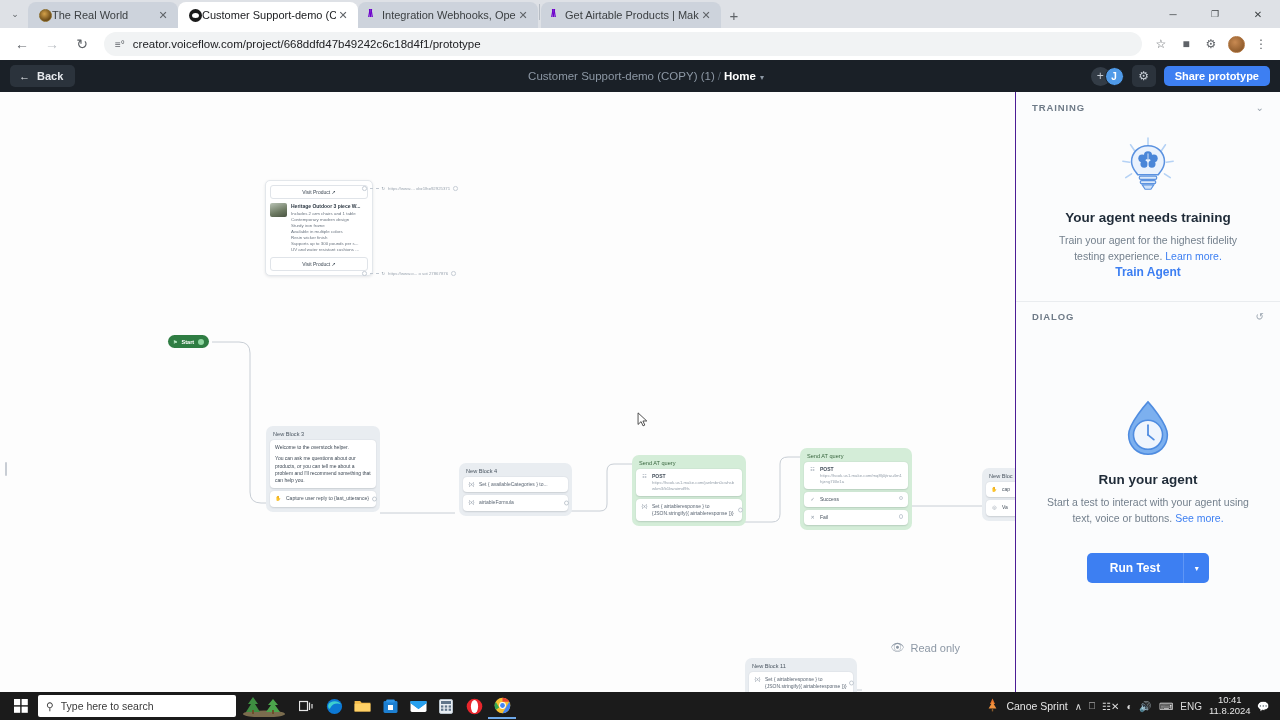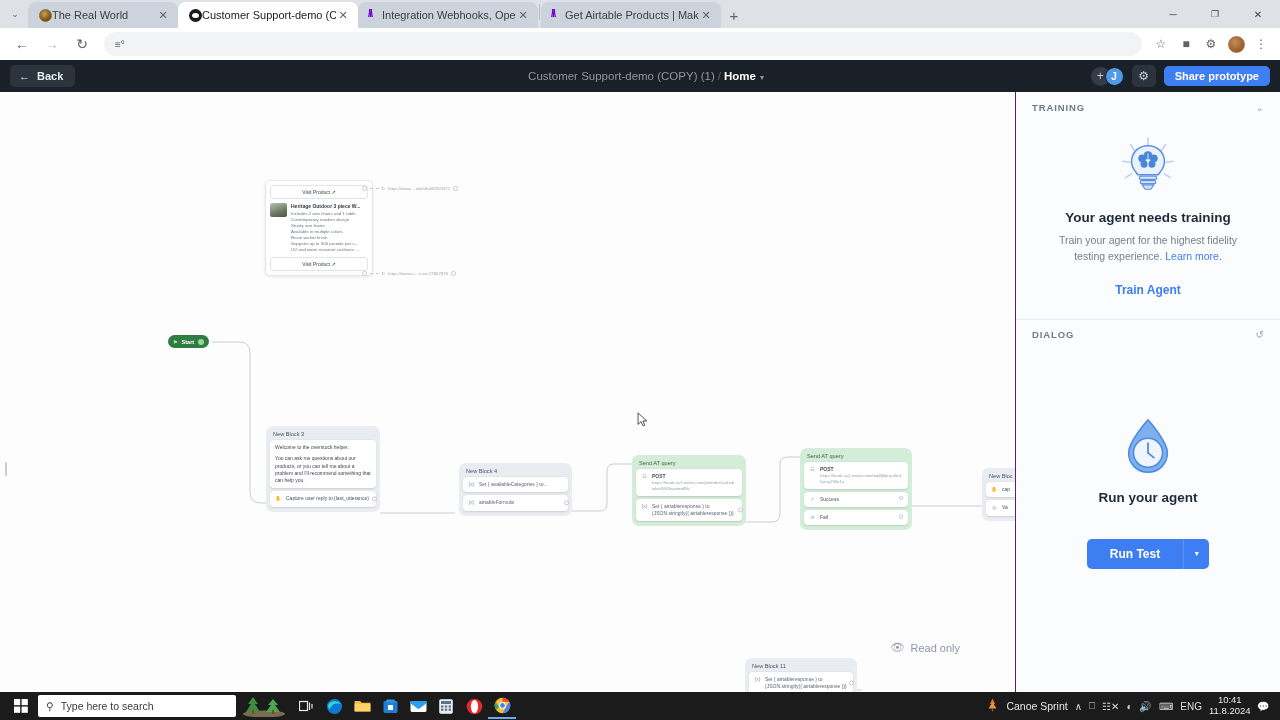--- a/index.html
+++ b/index.html
@@ -145,21 +145,21 @@
   
   .sidebar { width:265px; flex:0 0 265px; background:#fbfcfd; border-left:1px solid #4c1d95;
     display:flex; flex-direction:column; }
   .panel-head { height:30px; display:flex; align-items:center; padding:0 16px; flex:0 0 30px;}
   .panel-head .lbl { font-size:9.5px; letter-spacing:.9px; color:#6e7a87; font-weight:600;}
   .panel-head .act { margin-left:auto; color:#9aa4af; font-size:10px;}
   .panel { padding:6px 28px 22px; text-align:center; border-bottom:1px solid #e9ecef;}
   .panel h3 { font-size:13.5px; color:#1f2b38; font-weight:700; margin-bottom:7px;}
   .panel p { font-size:10.5px; color:#74808d; line-height:1.55; }
   .panel a { color:#3d7ff2; text-decoration:none;}
-  .link-action { display:block; margin-top:18px; color:#3d7ff2; font-size:12px; font-weight:700;}
+  .link-action { display:block; color:#3d7ff2; font-size:12px; font-weight:700;}
   .bulb { width:62px; height:62px; margin:8px auto 12px; position:relative;}
   .drop { width:62px; height:62px; margin:14px auto 12px; position:relative;}
   .runtest-wrap { display:inline-flex; margin-top:27px; border-radius:5px; overflow:hidden;}
   .runtest { background:#3d7ff2; color:#fff; font-size:12px; font-weight:700; padding:8px 23px;}
   .runtest-caret { background:#3d7ff2; color:#fff; width:26px; display:flex; align-items:center;
     justify-content:center; font-size:8px; border-left:1px solid #5f96f5;}
 
   
   .taskbar { height:28px; background:#1b1b1b; display:flex; align-items:center; padding:0 4px;
     color:#e6e6e6; font-size:10.5px; flex:0 0 28px;}
@@ -211,20 +211,21 @@
       <div style="width:44px;height:28px;display:flex;align-items:center;justify-content:center;color:#3c4043;font-size:10px;">✕</div>
     </div>
   </div>
 
   <div class="omnibar">
     <div class="nav-ico">←</div>
     <div class="nav-ico dim">→</div>
     <div class="nav-ico">↻</div>
     <div class="urlbox">
       <span class="lockico">≡°</span>
+      <span>creator.voiceflow.com/project/668ddfd47b49242c6c18d4f1/prototype</span>
     </div>
     <div class="omni-right">
       <div class="oi star">☆</div>
       <div class="oi">
           <span class="ext-orange" style="display:flex;align-items:center;justify-content:center;">■</span>
         </div>
       <div class="oi">⚙</div>
       <div class="oi">
           <span class="avatar-chrome"></span>
         </div>
@@ -492,20 +493,24 @@
         <div class="panel" style="border-bottom:none; padding-top:52px;">
           <div class="drop">
             <svg viewBox="0 0 64 64" width="62" height="62">
               <path d="M32,4 C32,4 12,26 12,38 C12,50 21,58 32,58 C43,58 52,50 52,38 C52,26 32,4 32,4 Z" fill="#7cb0ef" stroke="#4f8ce0" stroke-width="1.6"></path>
               <circle cx="32" cy="38" r="15" fill="#eff5fd" stroke="#4f8ce0" stroke-width="1.6"></circle>
               <line x1="32" y1="38" x2="32" y2="28" stroke="#4f8ce0" stroke-width="1.8" stroke-linecap="round"></line>
               <line x1="32" y1="38" x2="38" y2="43" stroke="#4f8ce0" stroke-width="1.8" stroke-linecap="round"></line>
             </svg>
           </div>
           <h3>Run your agent</h3>
+          <p>
+            <span>Start a test to interact with your agent using text, voice or buttons.</span>
+            <a href="#">See more.</a>
+          </p>
           <div class="runtest-wrap">
             <div class="runtest">Run Test</div>
             <div class="runtest-caret">▾</div>
           </div>
         </div>
       </div>
 
     </div>
   </div>
 </div>

